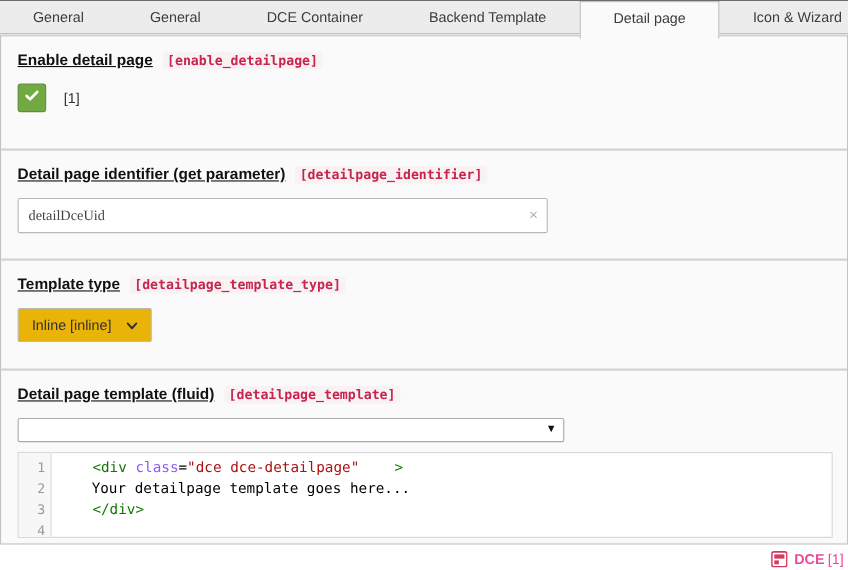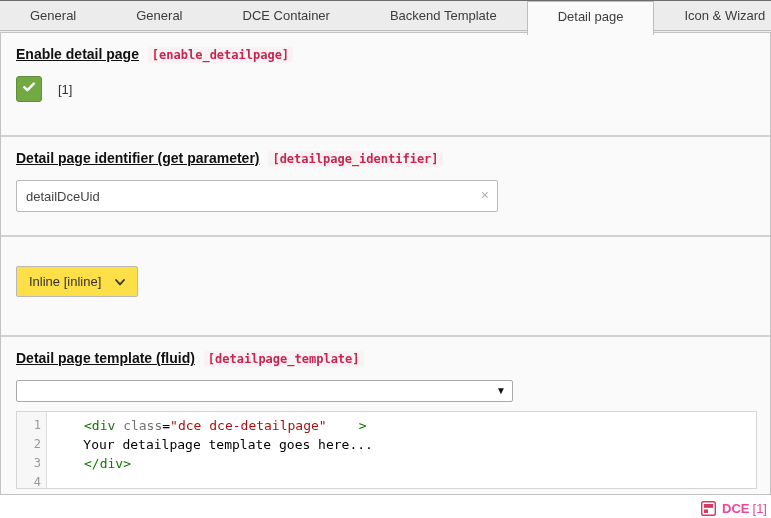--- a/index.html
+++ b/index.html
@@ -46,34 +46,34 @@
     width: 26px; height: 26px; border-radius: 3px;
     background: #72a943; border: 1px solid #5f9038;
     display: flex; align-items: center; justify-content: center; cursor: pointer;
   }
   .chk-val { margin-left: 16px; font-size: 13px; color: #333; }
 
   
   .input-wrap { position: relative; width: 482px; }
   .text-input {
     width: 482px; height: 32px; border: 1px solid #b9b9b9; border-radius: 2px;
-    background: #fff; font-family: Liberation Sans, sans-serif;
+    background: #fff; font-family: Liberation Serif, serif;
     font-size: 13px; color: #444; padding: 0 28px 0 9px; outline: none;
   }
   .clear-x {
     position: absolute; right: 9px; top: 8px; font-size: 14px; line-height: 14px;
     color: #b3b3b3; cursor: pointer;
   }
 
   
   .select1 {
     display: inline-flex; align-items: center; gap: 14px;
-    height: 31px; padding: 0 12px; background: #fde047;
+    height: 31px; padding: 0 12px; background: #eab308;
     border: 1px solid #b9b9b9; border-radius: 2px;
-    font-size: 13px; color: #333; cursor: pointer; margin-top: 16px;
+    font-size: 13px; color: #333; cursor: pointer;
   }
   .select2 {
     display: flex; align-items: center; justify-content: space-between;
     width: 497px; height: 22px; padding: 0 6px; background: #fff;
     border: 1px solid #a9a9a9; border-radius: 2px;
     font-size: 12px; color: #333; cursor: pointer;
   }
   .tri { font-size: 10px; color: #111; line-height: 10px; }
 
   
@@ -87,21 +87,21 @@
     font-family: "DejaVu Sans Mono", monospace; font-size: 12px; color: #999;
   }
   .gutter div { line-height: 19px; }
   .codearea {
     flex: 1; padding: 4px 0 0 5px;
     font-family: "DejaVu Sans Mono", "Liberation Mono", monospace;
     font-size: 13px; color: #000;
   }
   .cm-line { line-height: 19px; white-space: pre; }
   .tk-tag { color: #117700; margin-left: 32px; }
-  .tk-attr { color: #737373; }
+  .tk-attr { color: #8b5cf6; }
   .tk-str { color: #aa1111; }
 
   
   .footer {
     display: flex; align-items: center; justify-content: flex-end;
     padding: 6px 4px 0 0; font-size: 13px; color: #ec4899;
   }
   .footer .f-bold { font-weight: bold; margin: 0 3px 0 6px; }
 </style>
 </head>
@@ -143,20 +143,24 @@
         <span class="lbl">Detail page identifier (get parameter)</span>
         <span class="badge">[detailpage_identifier]</span>
       </div>
       <div class="input-wrap">
         <input type="text" class="text-input" value="detailDceUid" style="">
         <span class="clear-x">×</span>
       </div>
     </div>
 
     <div class="sec sec3">
+      <div class="field-label">
+        <span class="lbl">Template type</span>
+        <span class="badge">[detailpage_template_type]</span>
+      </div>
       <div class="select1">
         <span>Inline [inline]</span>
         <span>
           <svg width="10" height="7" viewBox="0 0 10 7">
             <polyline points="1,1 5,5.4 9,1" fill="none" stroke="#333333" stroke-width="1.8" stroke-linecap="round" stroke-linejoin="round"></polyline>
           </svg>
         </span>
       </div>
     </div>
 

